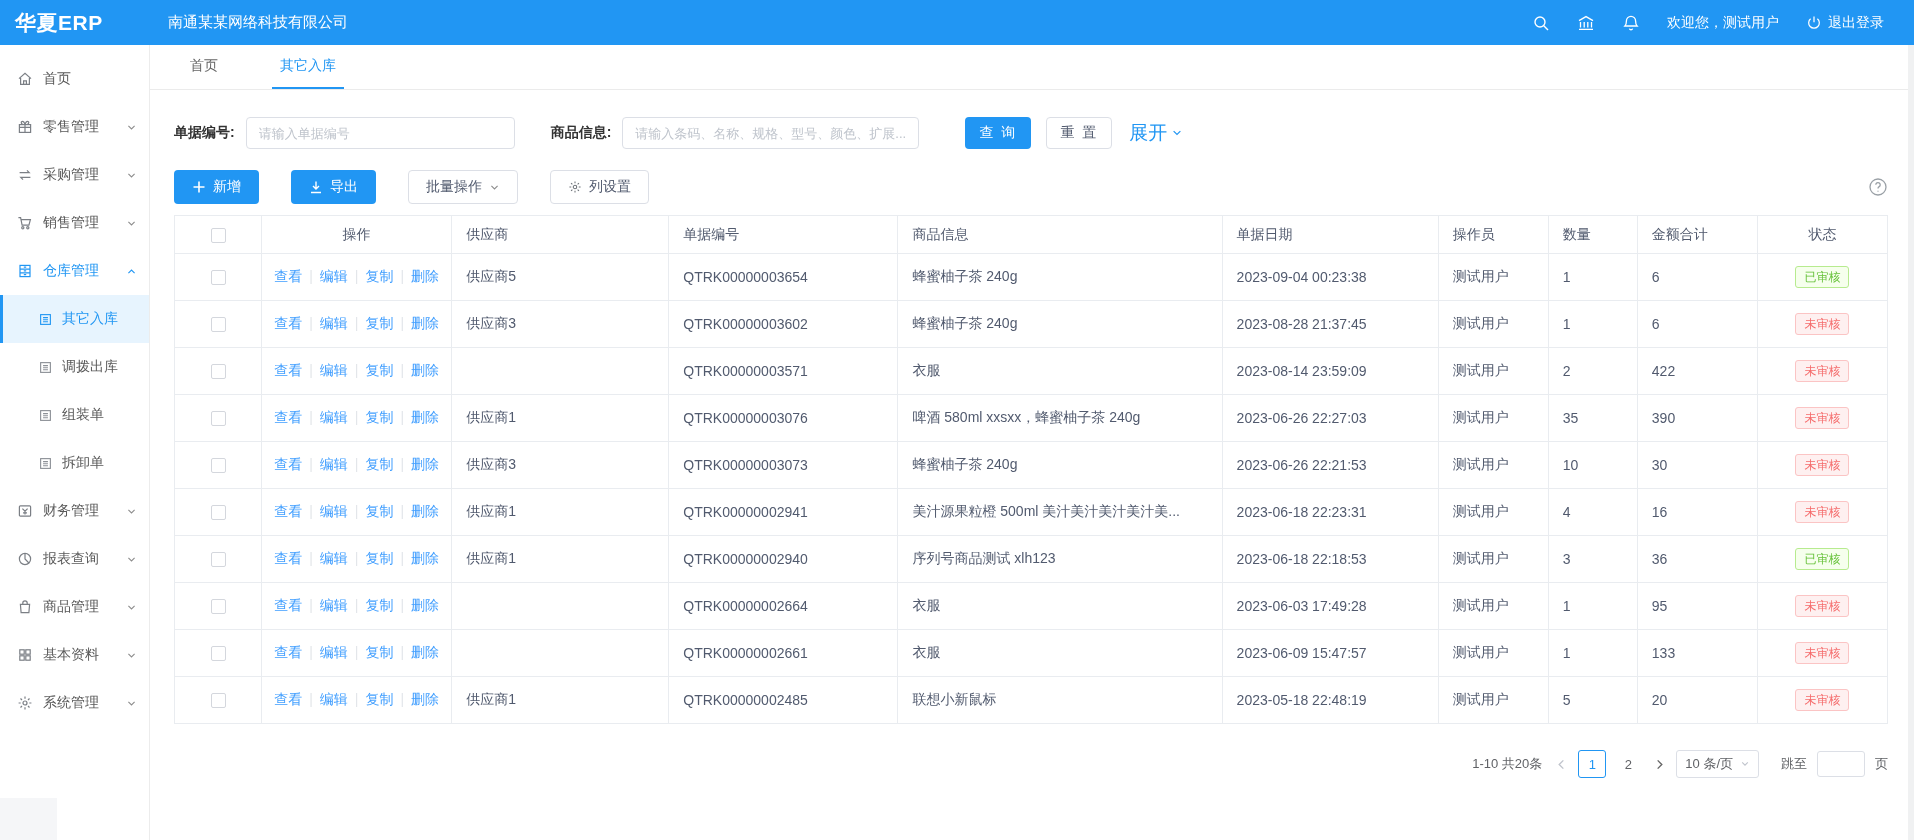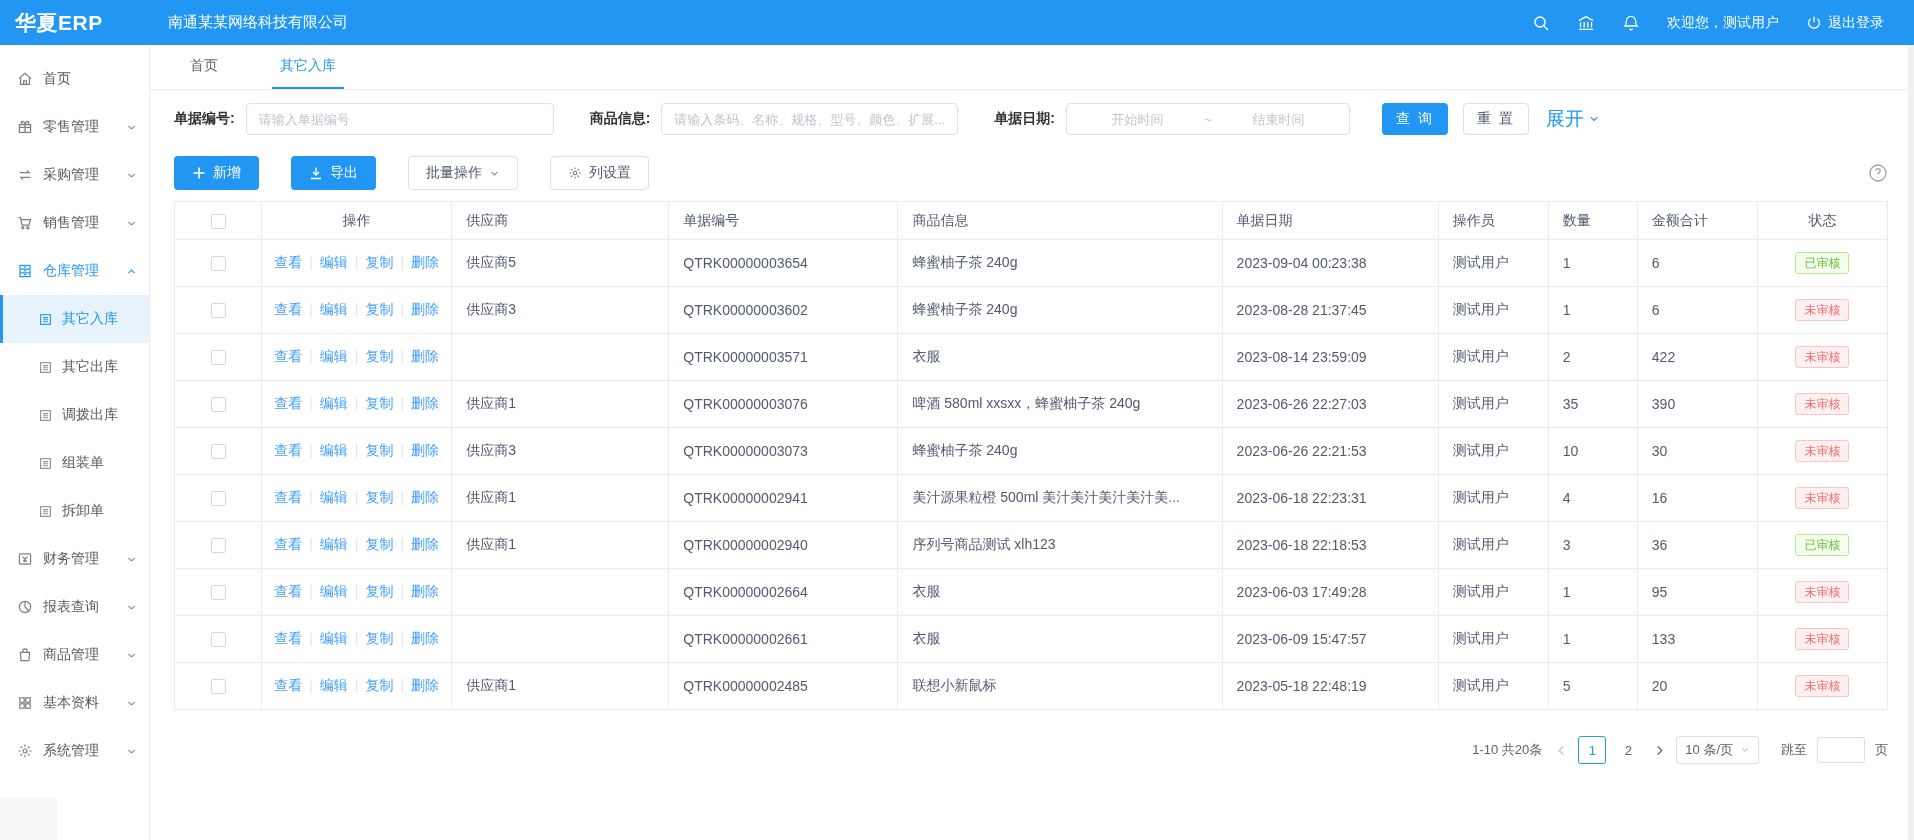--- a/index.html
+++ b/index.html
@@ -33,25 +33,25 @@
   .side-sub.active { background:#e7f4fe; color:#2196f3; box-shadow:inset 3px 0 0 #2196f3; }
   .side-sub.active .m-icon { color:#2196f3; }
   .sidebar-footer { position:absolute; left:0; bottom:0; width:57px; height:42px; background:#f5f6f8; }
   
   .main { flex:1; display:flex; flex-direction:column; min-width:0; }
   .tabbar { height:45px; border-bottom:1px solid #ebebeb; display:flex; align-items:stretch; gap:46px; padding-left:32px; background:#fff; }
   .tab { display:flex; align-items:center; font-size:14px; color:#666; cursor:pointer; padding:0 8px; border-bottom:2px solid transparent; }
   .tab.active { color:#2196f3; border-bottom-color:#2196f3; }
   .content { padding:0 26px 0 24px; flex:1; }
   
-  .filter-row { margin-top:13px; display:flex; align-items:center; font-size:14px; color:#333; }
+  .filter-row { margin-top:27px; display:flex; align-items:center; font-size:14px; color:#333; }
   .f-group { display:flex; align-items:center; margin-right:36px; }
   .f-label { font-weight:600; margin-right:11px; white-space:nowrap; }
   .f-input { height:32px; border:1px solid #dcdfe6; border-radius:4px; padding:0 12px; font-size:13px; color:#606266; outline:none; }
-  .f-input.bill { width:308px; }
+  .f-input.bill { width:269px; }
   .f-input.prod { width:297px; }
   input::placeholder { color:#bfc4cc; }
   .date-box { height:32px; width:284px; border:1px solid #dcdfe6; border-radius:4px; display:flex; align-items:center; padding:0 6px; }
   .date-box input { border:none; outline:none; background:transparent; flex:1; min-width:0; text-align:center; font-size:13px; color:#606266; }
   .date-sep { color:#bfc4cc; font-size:13px; padding:0 2px; }
   .btn { height:32px; border-radius:4px; font-size:14px; display:inline-flex; align-items:center; justify-content:center; cursor:pointer; border:1px solid transparent; white-space:nowrap; }
   .btn-primary { background:#2196f3; color:#fff; }
   .btn-plain { background:#fff; border-color:#dcdfe6; color:#515a6e; }
   .search-btn { width:66px; margin-left:10px; letter-spacing:2px; }
   .reset-btn { width:66px; margin-left:15px; letter-spacing:2px; }
@@ -213,29 +213,20 @@
             </span>
          <span class="side-label">其它入库</span>
        </div>
           <div class="side-sub">
          <span class="m-icon">
               <svg viewBox="0 0 16 16" fill="none" stroke="currentColor" stroke-width="1.2">
                 <rect x="2.8" y="2.8" width="10.4" height="10.4"></rect>
                 <path d="M5.4 6h5.2M5.4 8.2h5.2M5.4 10.4h5.2"></path>
               </svg>
             </span>
-         <span class="side-label">其它出库</span>
-       </div>
-          <div class="side-sub">
-         <span class="m-icon">
-              <svg viewBox="0 0 16 16" fill="none" stroke="currentColor" stroke-width="1.2">
-                <rect x="2.8" y="2.8" width="10.4" height="10.4"></rect>
-                <path d="M5.4 6h5.2M5.4 8.2h5.2M5.4 10.4h5.2"></path>
-              </svg>
-            </span>
          <span class="side-label">调拨出库</span>
        </div>
           <div class="side-sub">
          <span class="m-icon">
               <svg viewBox="0 0 16 16" fill="none" stroke="currentColor" stroke-width="1.2">
                 <rect x="2.8" y="2.8" width="10.4" height="10.4"></rect>
                 <path d="M5.4 6h5.2M5.4 8.2h5.2M5.4 10.4h5.2"></path>
               </svg>
             </span>
          <span class="side-label">组装单</span>
@@ -334,28 +325,20 @@
       <div class="content">
 
         <div class="filter-row">
           <div class="f-group">
             <span class="f-label">单据编号:</span>
             <input class="f-input bill" placeholder="请输入单据编号" style="">
           </div>
           <div class="f-group">
             <span class="f-label">商品信息:</span>
             <input class="f-input prod" placeholder="请输入条码、名称、规格、型号、颜色、扩展..." style="">
-          </div>
-          <div class="f-group" style="margin-right:22px;">
-            <span class="f-label">单据日期:</span>
-            <div class="date-box">
-              <input placeholder="开始时间" style="">
-              <span class="date-sep">~</span>
-              <input placeholder="结束时间" style="">
-            </div>
           </div>
           <button class="btn btn-primary search-btn">查 询</button>
           <button class="btn btn-plain reset-btn">重 置</button>
           <span class="expand-link">
             <span>展开</span>
             <span class="caret">
               <svg viewBox="0 0 16 16" fill="none" stroke="currentColor" stroke-width="1.6">
                   <path d="M3.5 5.5 8 10l4.5-4.5"></path>
                 </svg>
             </span>

